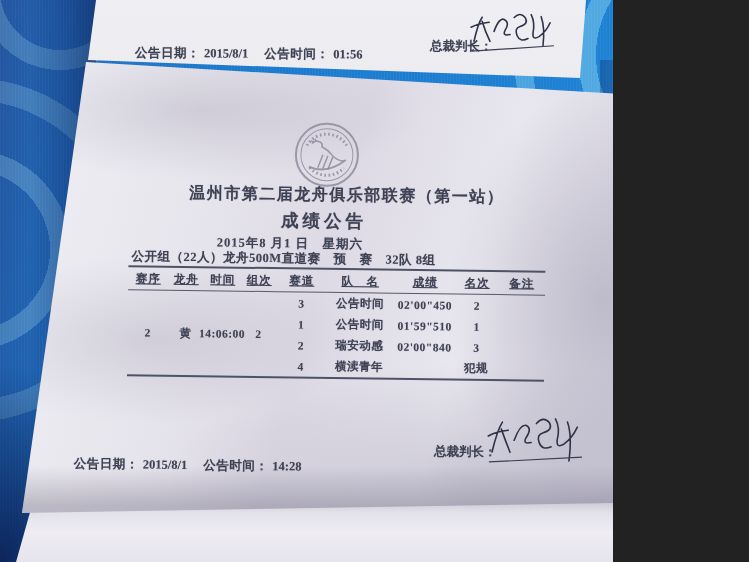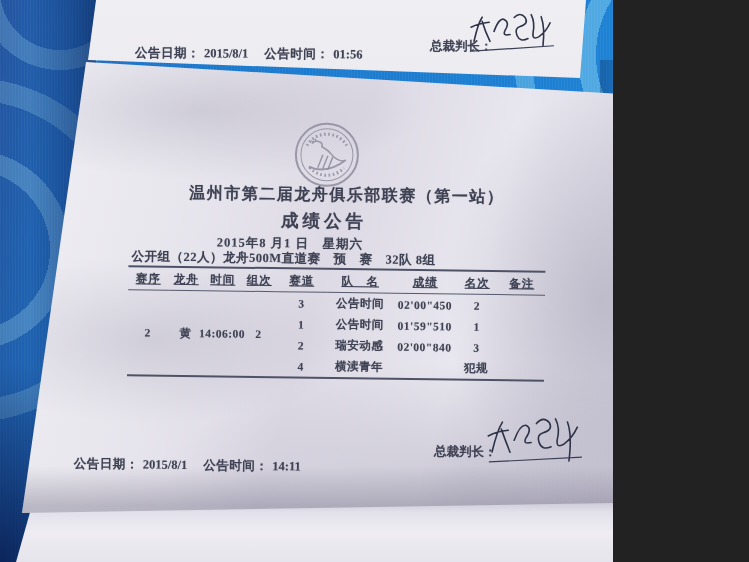--- a/index.html
+++ b/index.html
@@ -162,21 +162,21 @@
         <div class="td col6 row3">横渎青年</div>
         <div class="td col7 row3"></div>
         <div class="td col8 row3">犯规</div>
         <div class="td col9 row3"></div>
       </div>
 
       <div class="abs ink publine" style="left:76px;top:441px;">
         <span>公告日期：</span>
         <span class="val">2015/8/1</span>
         <span class="gap">公告时间：</span>
-        <span class="val">14:11</span>
+        <span class="val">14:28</span>
       </div>
       <div class="abs ink" style="left:436px;top:442px;font-size:12.5px;">总裁判长：</div>
       <svg class="abs" style="left:486px;top:408px;" width="102" height="56" viewBox="0 0 102 56" aria-label="林宋峰">
         <path class="sig" d="M8 42 Q13 20 18 12 M4 26 Q13 21 24 20 M17 19 Q21 30 26 42 M30 30 Q36 13 42 15 Q48 18 42 27 Q38 34 47 32"></path>
         <path class="sig" d="M52 13 Q59 5 65 12 Q69 19 59 22 Q52 24 55 32 Q58 40 67 36 M71 8 Q76 17 73 29 Q72 38 80 33 Q88 27 93 16 M83 11 Q88 24 85 50"></path>
         <path class="sig-line" d="M5 52 L98 46"></path>
       </svg>
 
     </div>
   </div>

